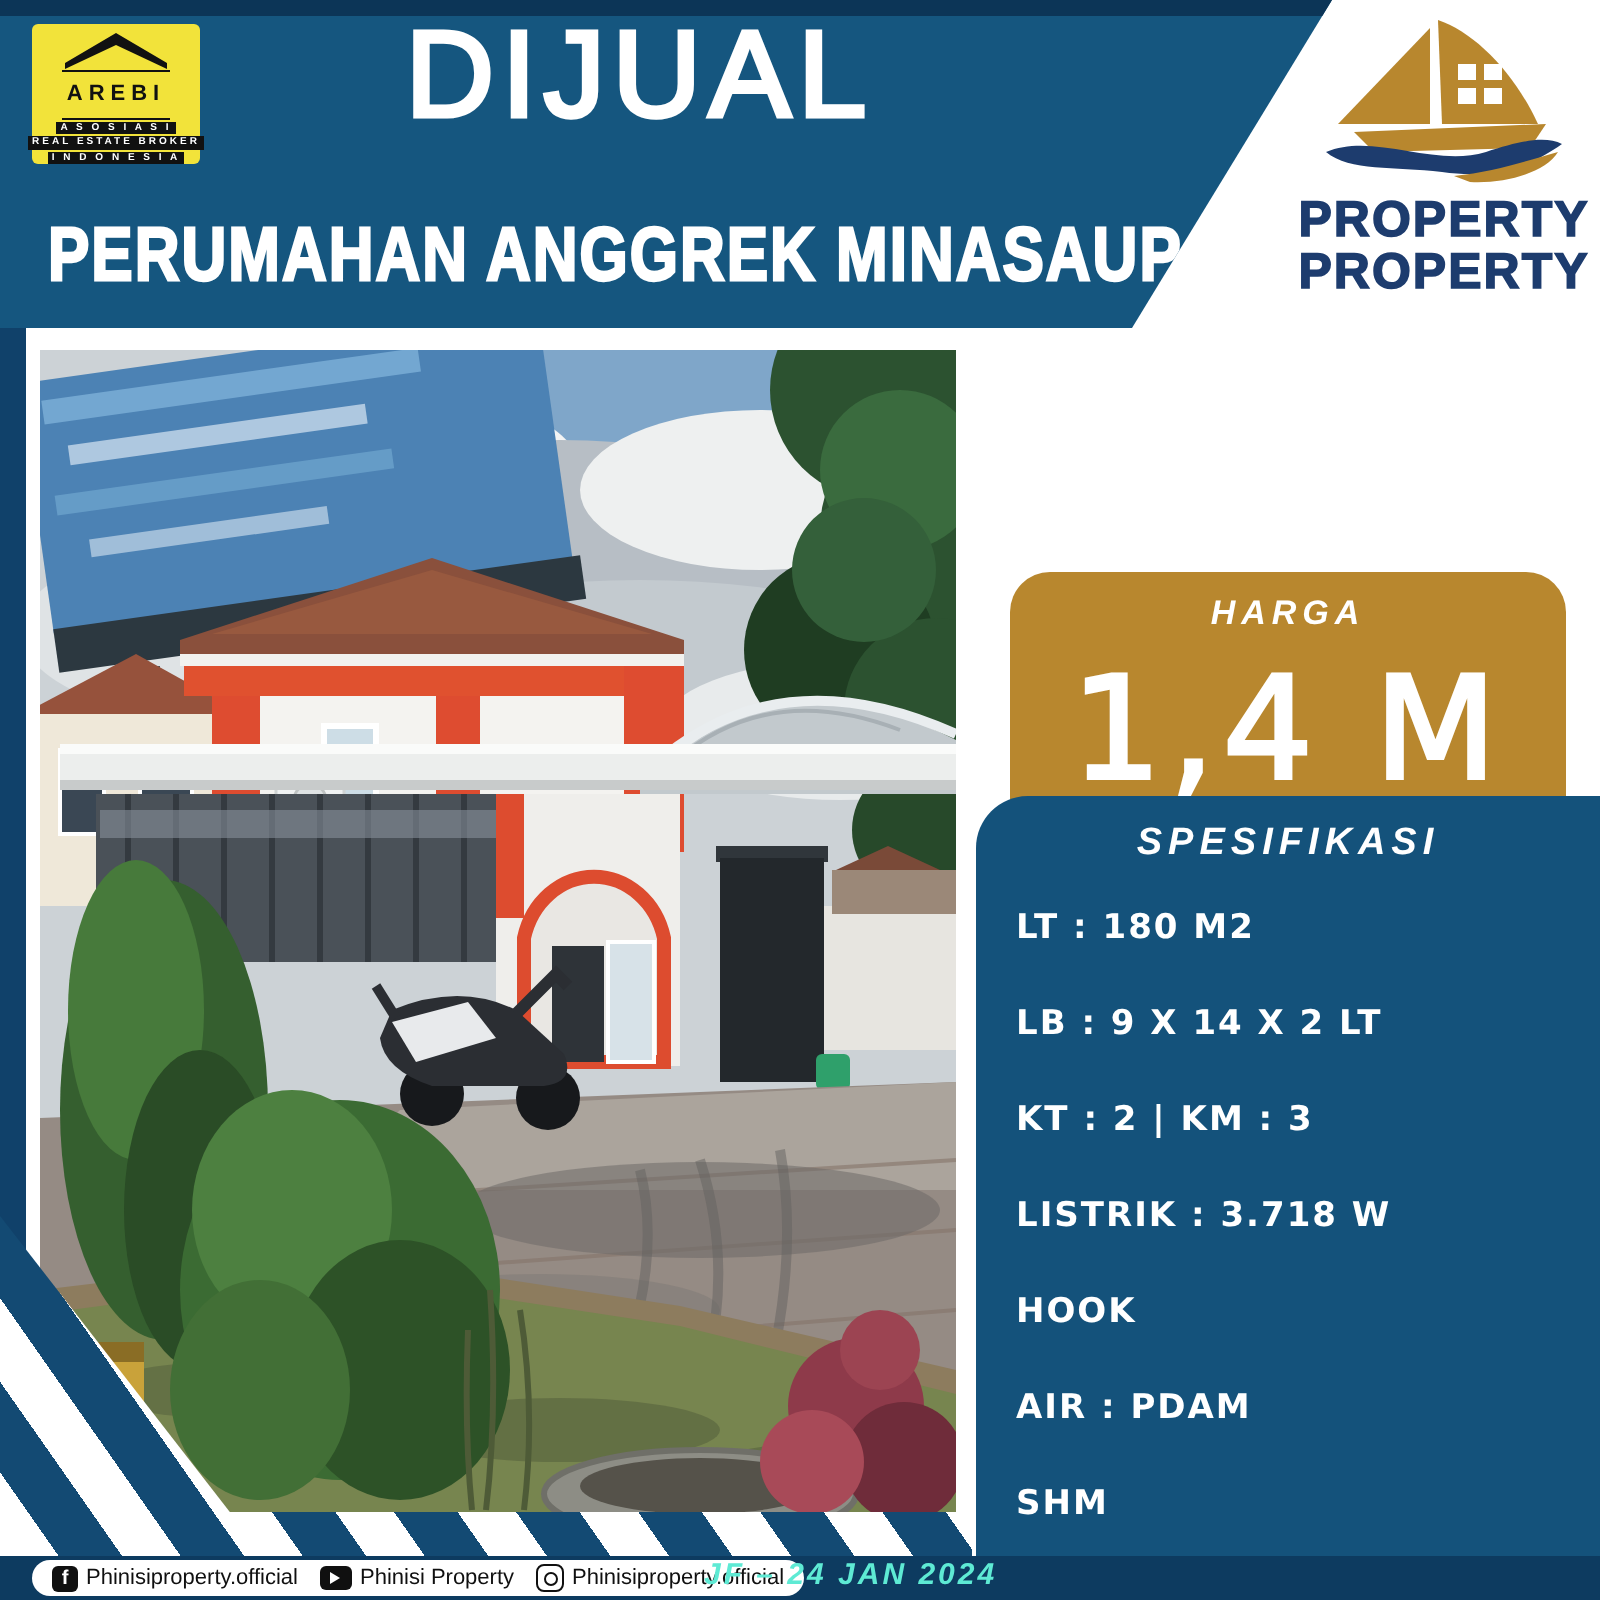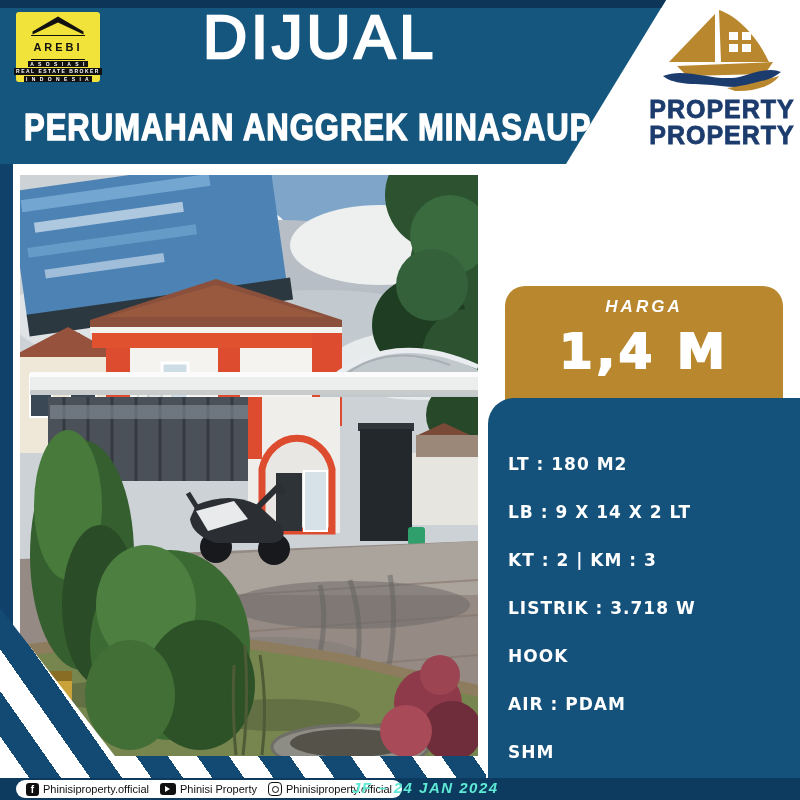--- a/index.html
+++ b/index.html
@@ -32,21 +32,21 @@
   
   .left-strip{position:absolute;left:0;top:164px;width:13px;height:614px;background:#10416a;}
 
   
   .photo{position:absolute;left:20px;top:175px;width:458px;height:581px;overflow:hidden;background:#c9cfd4;}
 
   
   .price-card{position:absolute;left:505px;top:262px;width:278px;height:134px;background:#b8872e;
               border-radius:20px;text-align:center;margin-top:24px;}
   .price-label{margin-top:11px;color:#ffffff;font-size:17px;font-weight:bold;font-style:italic;letter-spacing:3px;}
-  .price-value{margin-top:6px;color:#ffffff;font-size:48px;font-weight:bold;letter-spacing:4px;
+  .price-value{margin-top:6px;color:#ffffff;font-size:71px;font-weight:normal;letter-spacing:4px;
                -webkit-text-stroke:2px #ffffff;font-family:"DejaVu Sans",sans-serif;}
 
   
   .spec-panel{position:absolute;left:488px;top:398px;width:312px;height:402px;background:#14527b;
               border-radius:26px 0 0 0;}
   .spec-heading{position:absolute;left:0;top:13px;width:100%;text-align:center;color:#ffffff;
                 font-size:19px;font-weight:bold;font-style:italic;letter-spacing:3px;}
   .spec-rows{position:absolute;left:20px;top:42px;right:6px;}
   .spec-row{color:#ffffff;font-size:17px;font-weight:bold;letter-spacing:1px;line-height:48px;
             font-family:"DejaVu Sans",sans-serif;white-space:nowrap;}
@@ -254,20 +254,21 @@
       </g>
     </svg>
   </div>
 
   <div class="price-card">
     <div class="price-label">HARGA</div>
     <div class="price-value">1,4 M</div>
   </div>
 
   <div class="spec-panel">
+    <div class="spec-heading">SPESIFIKASI</div>
     <div class="spec-rows">
       <div class="spec-row">LT : 180 M2</div>
       <div class="spec-row">LB : 9 X 14 X 2 LT</div>
       <div class="spec-row">KT : 2 | KM : 3</div>
       <div class="spec-row">LISTRIK : 3.718 W</div>
       <div class="spec-row">HOOK</div>
       <div class="spec-row">AIR : PDAM</div>
       <div class="spec-row">SHM</div>
     </div>
   </div>

